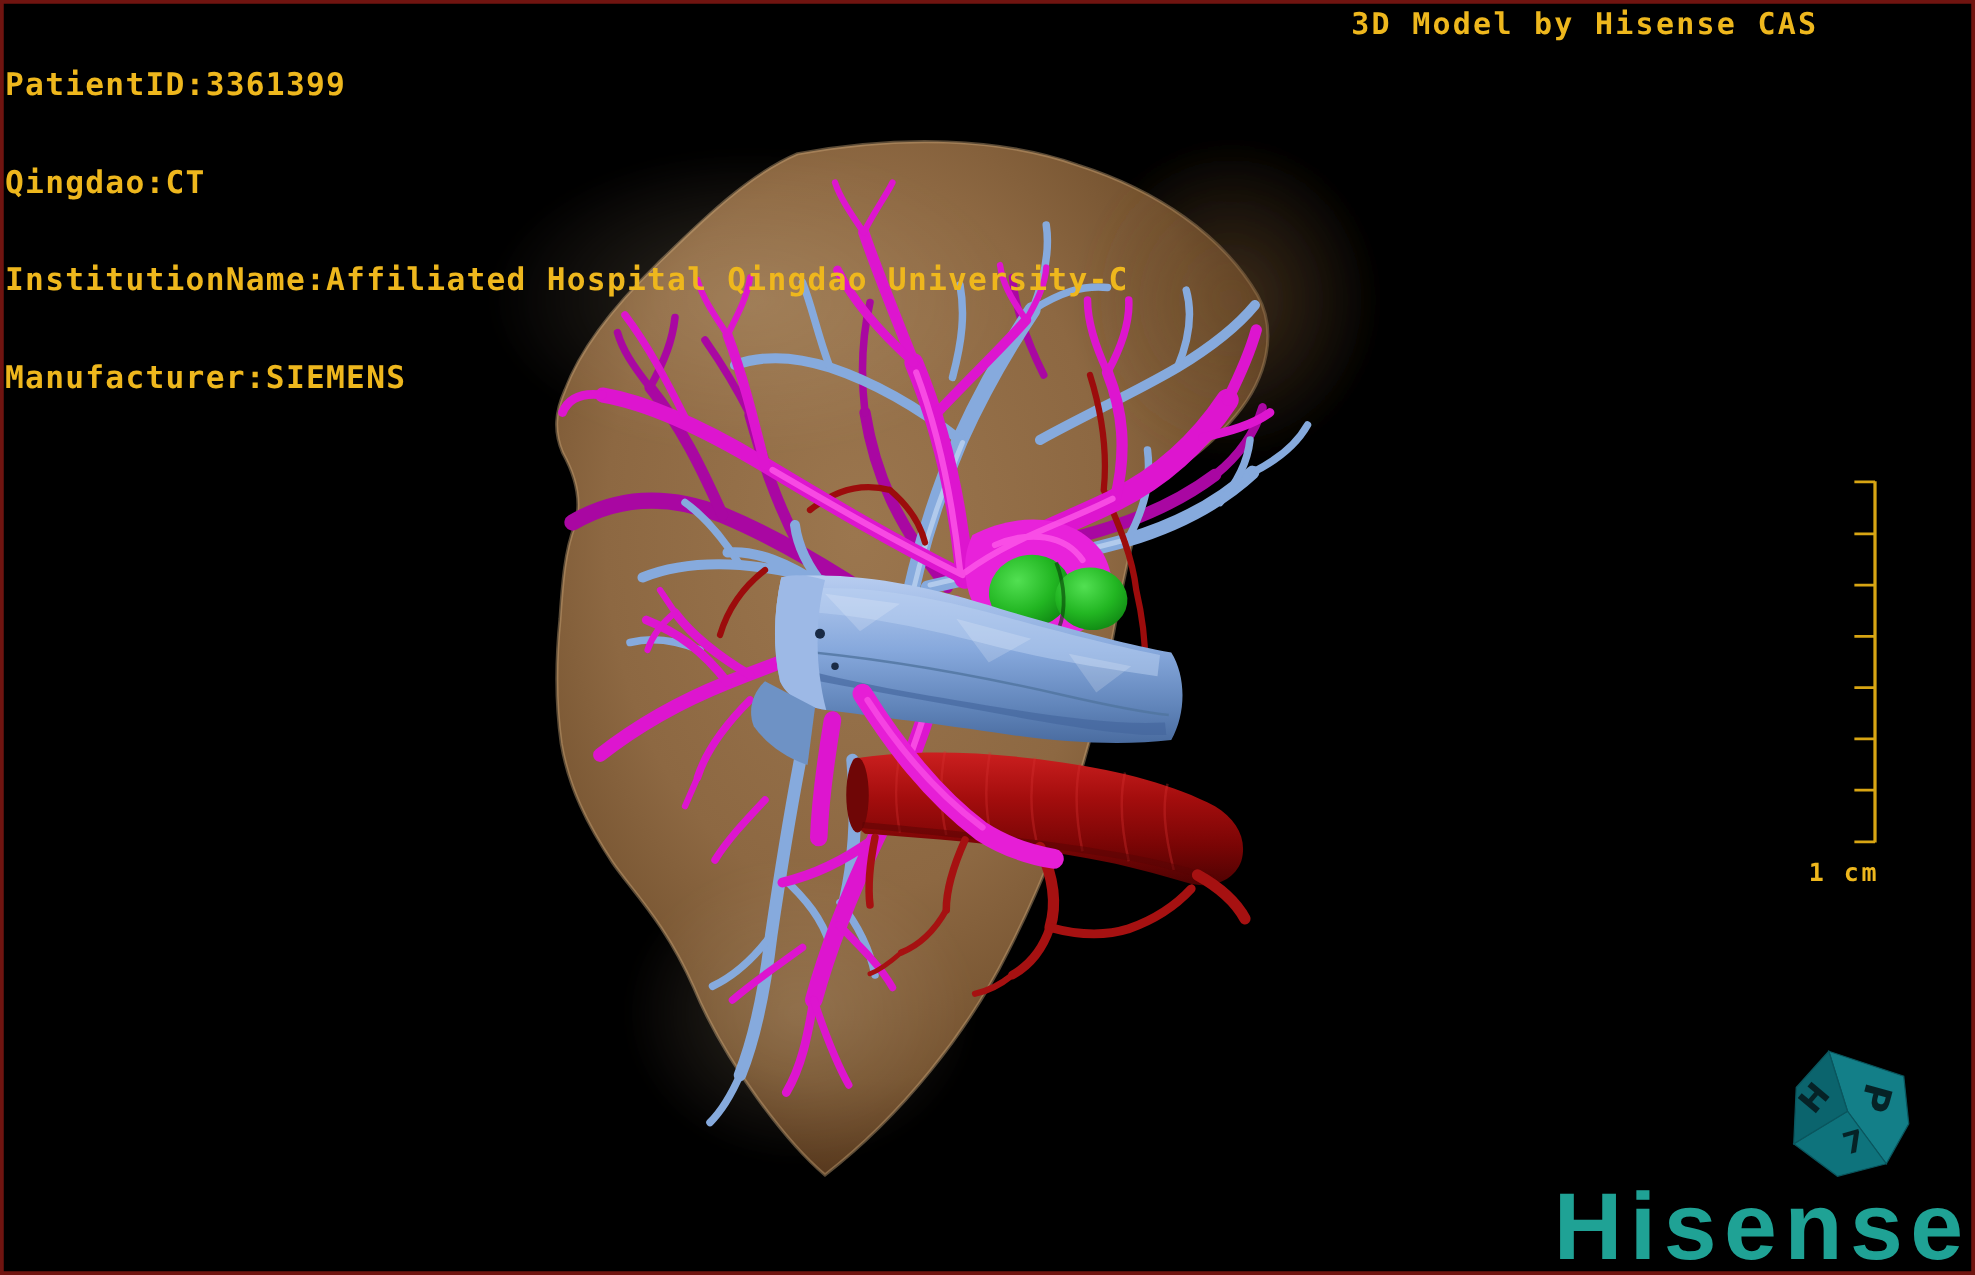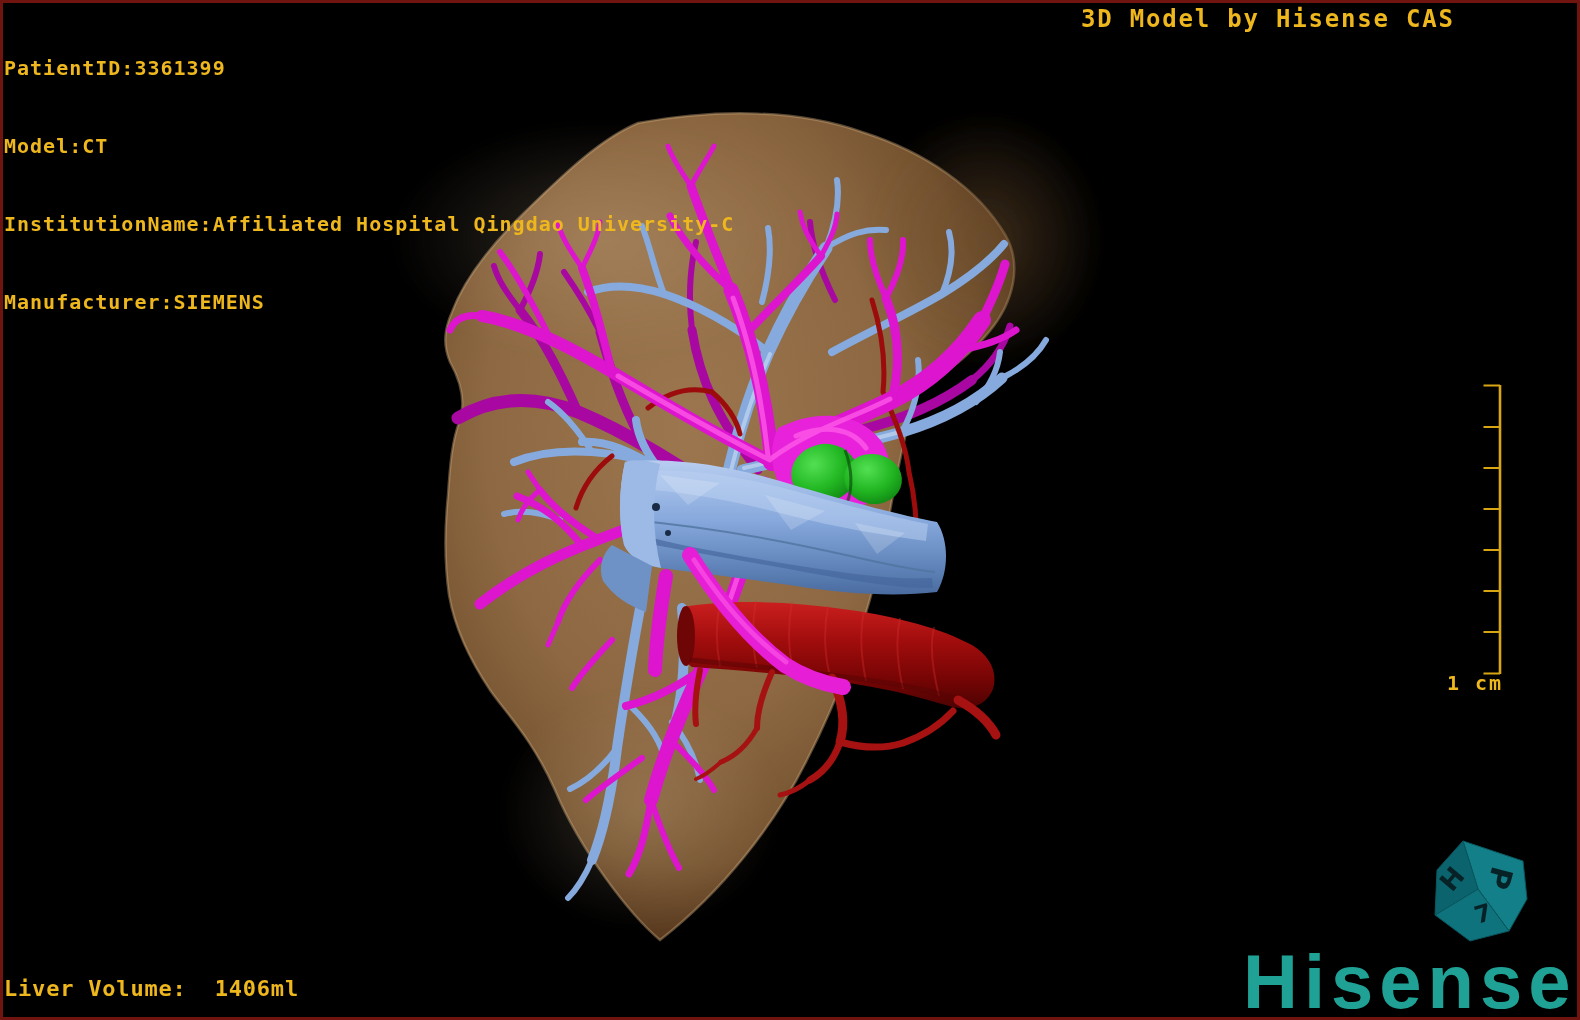--- a/index.html
+++ b/index.html
@@ -1,24 +1,24 @@
 <!DOCTYPE html>
 <html style="--gold: #eeb71d; --teal: #1fa295; --frame: #701410;"><head>
 <meta charset="utf-8">
 <style>
   html,body{margin:0;padding:0;background:#000;width:1580px;height:1020px;overflow:hidden;}
   #viewport{position:absolute;left:0;top:0;width:1580px;height:1020px;background:#000;
             box-shadow:inset 0 0 0 3px var(--frame,#701410);overflow:hidden;}
   #scene{position:absolute;left:0;top:0;width:1580px;height:1020px;}
   .hud{position:absolute;color:var(--gold,#eeb71d);
        font-family:"DejaVu Sans Mono",monospace;font-weight:bold;white-space:pre;}
-  #patient-info{left:4px;top:3px;font-size:20px;line-height:26px;letter-spacing:1px;}
+  #patient-info{left:4px;top:3px;font-size:25px;line-height:26px;letter-spacing:1px;}
   #watermark{left:1081px;top:5px;font-size:24px;letter-spacing:1.8px;text-align:center;}
   #liver-volume{left:4px;top:976px;font-size:22px;letter-spacing:0.8px;}
-  #scale-label{left:1447px;top:671px;font-size:20px;letter-spacing:2px;}
+  #scale-label{left:1447px;top:686px;font-size:20px;letter-spacing:2px;}
   #hisense-logo{left:1243px;top:944px;color:var(--teal,#1fa295);
        font-family:"Liberation Sans",sans-serif;font-weight:bold;font-size:76px;
        letter-spacing:6px;line-height:76px;}
 </style>
 </head>
 <body>
 
 <div id="viewport">
 
 <svg id="scene" viewBox="0 0 1580 1020">
@@ -189,26 +189,25 @@
     <polygon fill="#0e737c" stroke="#0a565e" stroke-width="1" points="1509,931 1470,941 1435,915 1478,889"></polygon>
     <polygon fill="#0b646d" stroke="#0a565e" stroke-width="1" points="1437,870 1463,841 1478,889 1435,915"></polygon>
     <text font-size="30" fill="#062226" transform="translate(1500 878) rotate(105)" dominant-baseline="central">P</text>
     <text font-size="26" fill="#062226" transform="translate(1452 879) rotate(-50)" dominant-baseline="central">H</text>
     <text font-size="24" fill="#062226" transform="translate(1483 914) rotate(-16)" dominant-baseline="central">7</text>
   </g>
 </svg>
 
 <div class="hud" id="patient-info">
   <div>PatientID:3361399</div>
-  <div>Model:CT</div>
+  <div>Qingdao:CT</div>
   <div>InstitutionName:Affiliated Hospital Qingdao University-C</div>
   <div>Manufacturer:SIEMENS</div>
 </div>
 
 <div class="hud" id="watermark">3D Model by Hisense CAS</div>
 
-<div class="hud" id="liver-volume">Liver Volume:  1406ml</div>
 
 <div class="hud" id="scale-label">1 cm</div>
 
 <div id="hisense-logo" class="hud">Hisense</div>
 
 </div>
 
 </body></html>

